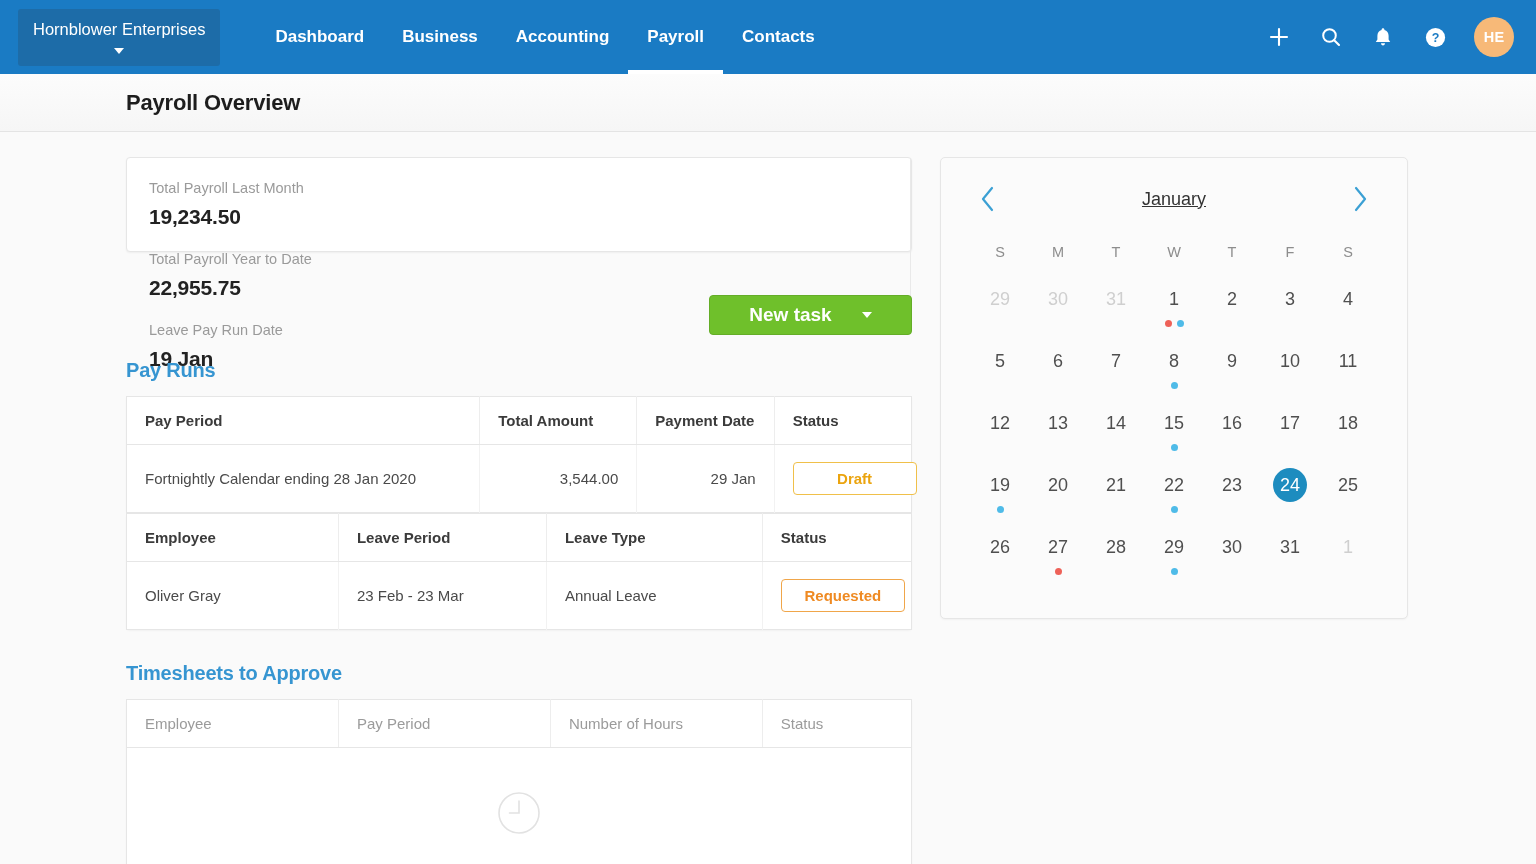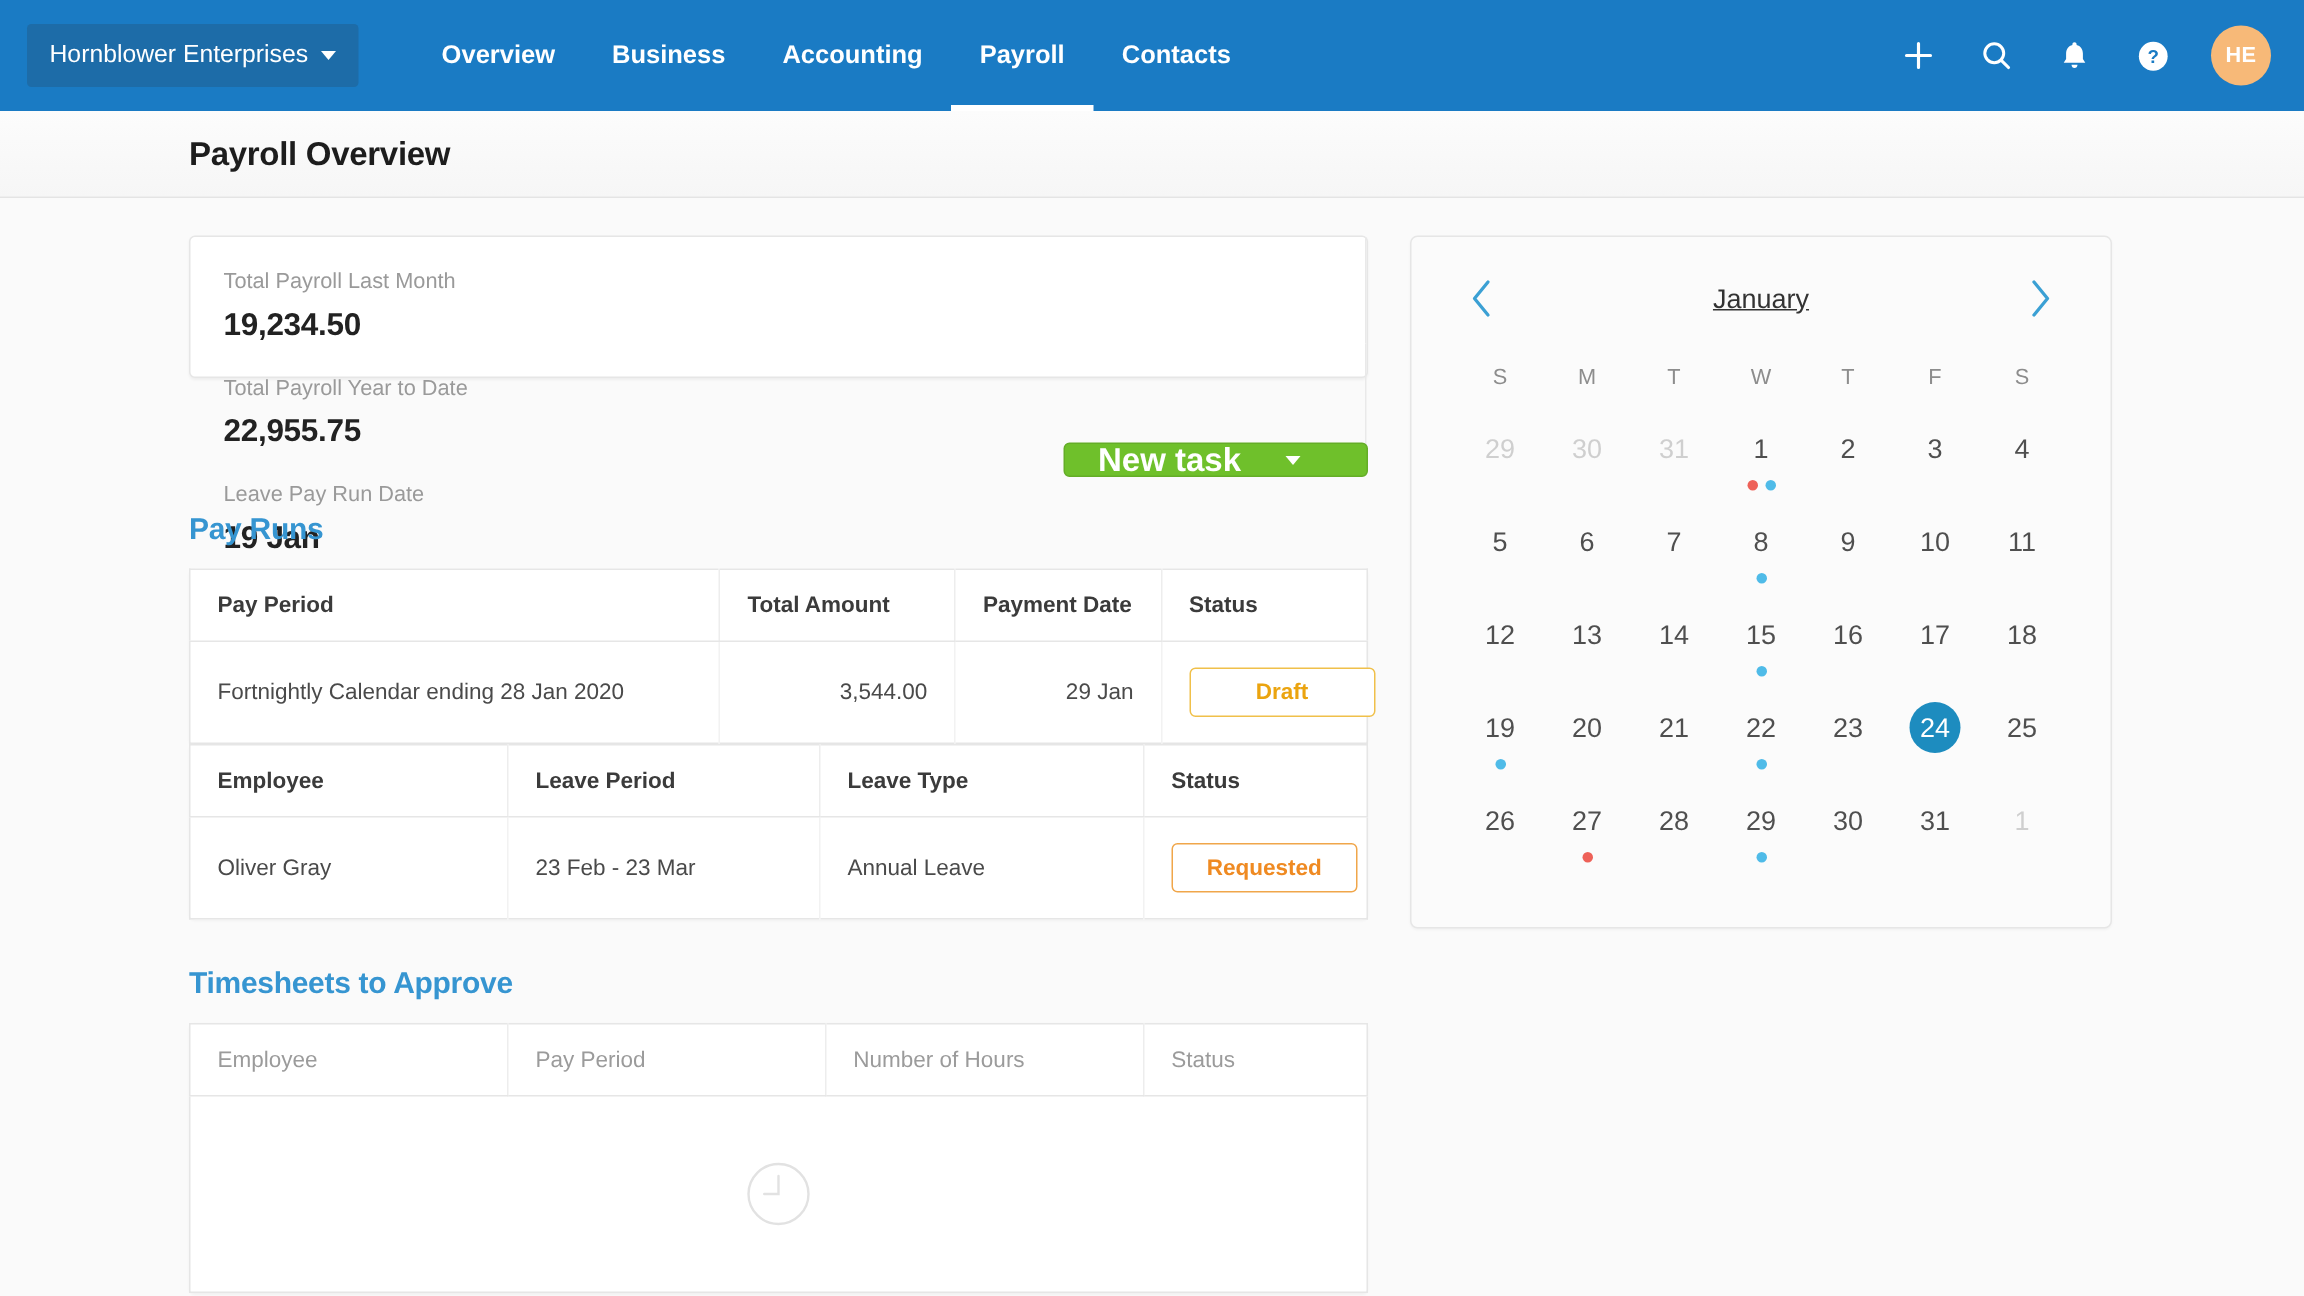--- a/index.html
+++ b/index.html
@@ -24,20 +24,21 @@
     background: #1d6ca8;
     color: #ffffff;
     font-size: 16.5px;
     padding: 11px 15px 12px 15px;
     border-radius: 3px;
     display: flex;
     align-items: center;
     gap: 9px;
     cursor: pointer;
     white-space: nowrap;
+    flex-direction: column;
   }
   .caret-down {
     width: 0; height: 0;
     border-left: 5px solid transparent;
     border-right: 5px solid transparent;
     border-top: 6px solid #ffffff;
     display: inline-block;
   }
   .nav-links {
     display: flex;
@@ -154,27 +155,28 @@
     display: flex;
     justify-content: flex-end;
     margin-top: 43px;
     padding-right: 0px;
   }
   .btn-new-task {
     background: #6fc02b;
     border: 1px solid #64ad27;
     border-radius: 4px;
     color: #ffffff;
-    font-size: 22px;
+    font-size: 19px;
     font-weight: bold;
     padding: 0 22px;
-    height: 23px;
+    height: 40px;
     min-width: 203px;
     display: flex;
     align-items: center;
+    justify-content: center;
     gap: 30px;
     cursor: pointer;
   }
 
   
   .section-title {
     font-size: 20px;
     font-weight: bold;
     color: #3695d1;
     margin: 24px 0 14px 0;
@@ -316,21 +318,21 @@
 <body>
 
 <div class="navbar">
   <div class="org-selector">
     <span>Hornblower Enterprises</span>
     <span class="caret-down"></span>
   </div>
 
   <div class="nav-links">
     <div class="nav-link">
-      <span>Overview</span>
+      <span>Dashboard</span>
     </div>
     <div class="nav-link">
       <span>Business</span>
     </div>
     <div class="nav-link">
       <span>Accounting</span>
     </div>
     <div class="nav-link active">
       <span>Payroll</span>
     </div>

